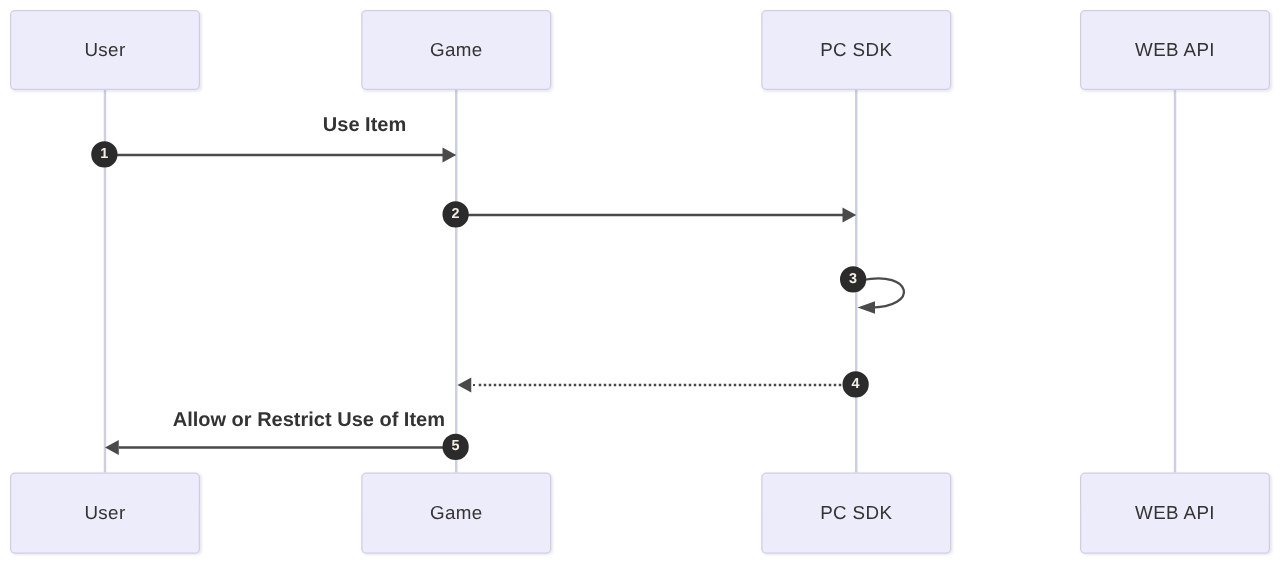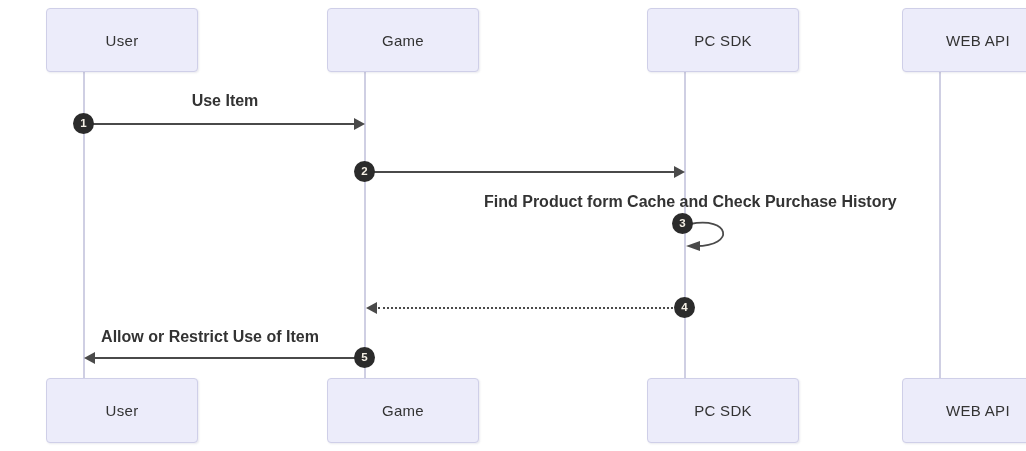--- a/index.html
+++ b/index.html
@@ -23,33 +23,32 @@
     width: 152px;
     height: 64px;
     background: var(--actor-fill, #ececfa);
     border: 1px solid var(--actor-border, #cfcfe8);
     border-radius: 4px;
     box-sizing: border-box;
     display: flex;
     align-items: center;
     justify-content: center;
     box-shadow: 1px 1px 2px rgba(80,80,120,0.12);
-    margin-left: 38px;
   }
   .actor span {
     font-size: 15px;
     color: var(--text, #333333);
     letter-spacing: 0.3px;
   }
   .msg-label {
     position: absolute;
     font-size: 16px;
     font-weight: 700;
     color: var(--text, #333333);
-    text-align: center;
+    text-align: right;
     line-height: 18px;
     white-space: nowrap;
   }
   .msg-line {
     position: absolute;
     height: 0;
     border-top: 2px solid var(--arrow, #4a4a4a);
   }
   .msg-line.dotted { border-top-style: dotted; }
   .arrowhead-right {
@@ -119,29 +118,28 @@
 
   <div class="msg-label" style="left:125px;top:92px;width:200px">Use Item</div>
   <div class="msg-line" style="left:84px;top:123px;width:272px"></div>
   <div class="arrowhead-right" style="left:354px;top:118px"></div>
   <div class="seq-badge" style="left:73px;top:113px">1</div>
 
   <div class="msg-line" style="left:365px;top:171px;width:310px"></div>
   <div class="arrowhead-right" style="left:674px;top:166px"></div>
   <div class="seq-badge" style="left:354px;top:161px">2</div>
 
-  <div class="msg-label" style="left:484px;top:193px;width:400px">Find Product form Cache and Check Purchase History</div>
   <svg class="selfloop-svg" style="left:674px;top:206px" width="80" height="50" viewBox="0 0 80 50">
     <path d="M 16 18 C 56 10, 62 40, 22 40" fill="none" stroke="#4a4a4a" stroke-width="1.8"></path>
     <polygon points="26,35 26,45 12,40" fill="#4a4a4a"></polygon>
   </svg>
   <div class="seq-badge" style="left:672px;top:213px">3</div>
 
   <div class="msg-line dotted" style="left:378px;top:307px;width:307px"></div>
   <div class="arrowhead-left" style="left:366px;top:302px"></div>
   <div class="seq-badge" style="left:674px;top:297px">4</div>
 
-  <div class="msg-label" style="left:80px;top:328px;width:260px">Allow or Restrict Use of Item</div>
+  <div class="msg-label" style="left:96px;top:328px;width:260px">Allow or Restrict Use of Item</div>
   <div class="msg-line" style="left:95px;top:357px;width:270px"></div>
   <div class="arrowhead-left" style="left:84px;top:352px"></div>
   <div class="seq-badge" style="left:354px;top:347px">5</div>
 
 </div>
 
 </body></html>

